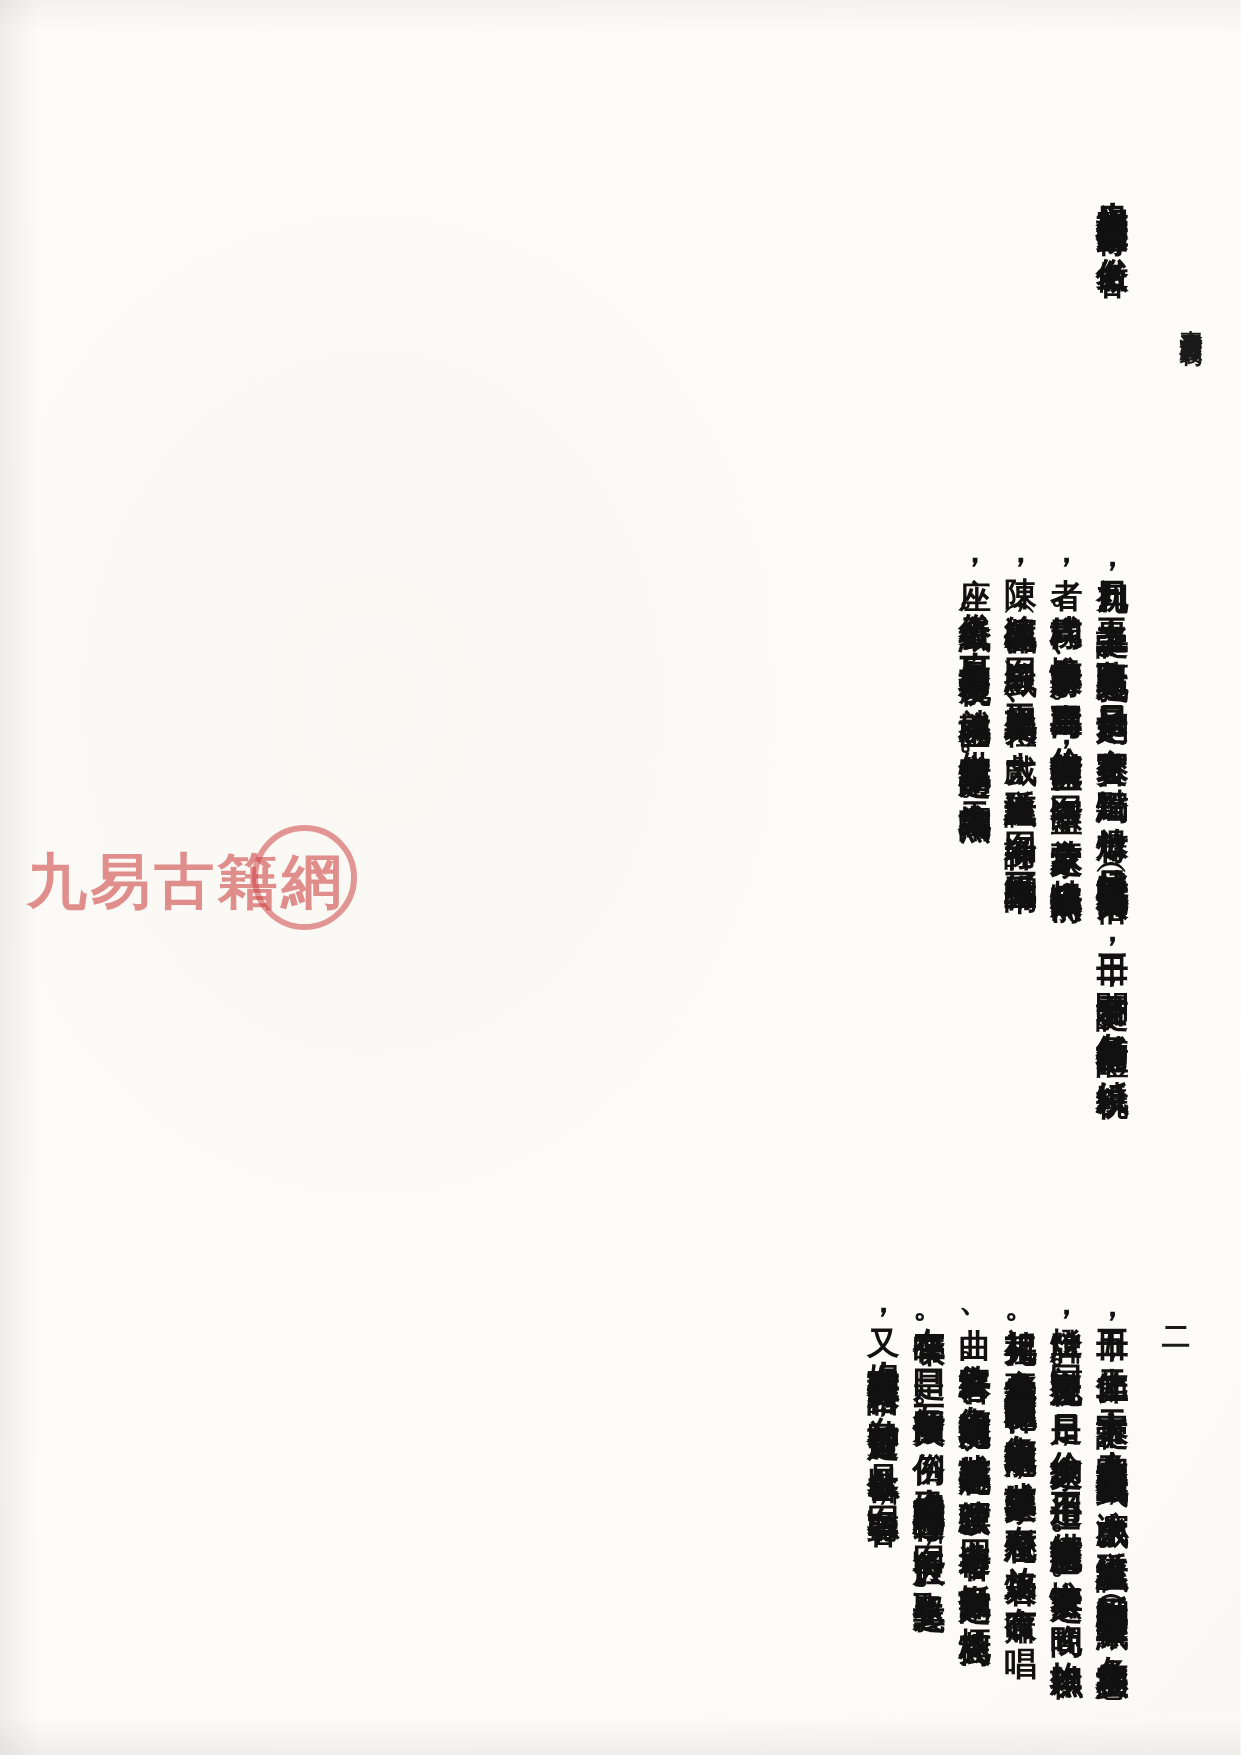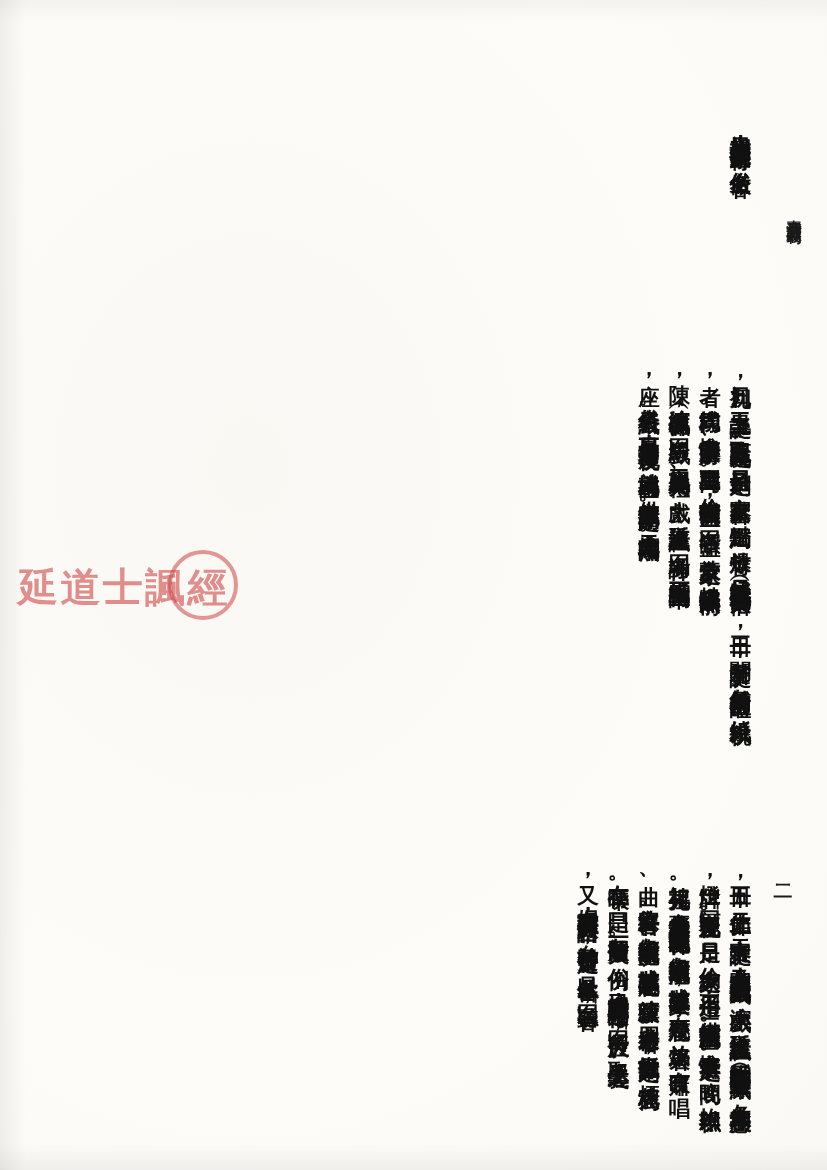--- a/index.html
+++ b/index.html
@@ -159,20 +159,20 @@
   <div id="page-number">二</div>
 
   <div id="text-block">
     <div class="col indent">初六日婦人均往父母家歸寗，俗名做客。</div>
     <div class="col indent">初九日，玉皇上帝誕。蓋取陽九之義。是日子刻起，家家焚香、點燈燭、放爆竹、燒尺楮以祝壽（比花金有大兩倍者，式樣均同。惟中印天官及財子、壽星不同耳）。儉約者僅饌盒而已，名曰饌盒）。豪放之家，牲牢粿品燦然前陳，演線戲（傀儡，名曰線戲）。祀玉皇以此為大禮）、大戲，延道士諷經，名曰謝神。紙糊玉皇帝闕一座，俗名天公紙。是日各廟宇均一體慶祝，就境內鳩金，供寅戲牲牢粿品之用。天壇尤為熱鬧。</div>
     <div class="col indent">十三日，關帝君誕，各舖戶均備牲醴、燒紙以祝。</div>
     <div class="col indent">十五日，上元佳節，天官大帝誕。人家及各廟宇均如慶祝玉皇儀式，演大小戲，延道士以諷經。紙糊三官帝闕三座（俗名三界紙）。各大廟字均懸挂燈牌，額曰「慶祝上元」。是日，儉約之家，不用道士、備饌盒燒紙而已。惟寒素者無之。晚間，均以年糕祀其祖先。豪侈之人家及各商業另備饌盒牲醴以祀神。各街境或閙龍燈、或裝故事迎家，有懸花燈、放焰火者，有吹簫、唱曲、宴飲終宵者。各街境或閙龍燈、或裝故事迎花燈、絃管彈跋、四處遊行者。大抵數日之間，煙花火樹，在在映帶。是曰，各衙門放假一天。俗例，已嫁婦女元夕更闌結伴遊行，名曰「行大肚」，取生子之義。又，婦女多在門前聽行人言語，向神前焚香定管，是以卜休咎。名曰「聽香」，</div>
   </div>
 
   <div id="watermark">
-    <span class="wm-text">延道士諷經</span>
+    <span class="wm-text">九易古籍網</span>
     <span class="wm-seal"></span>
   </div>
 
   <div id="edge-shade-left"></div>
   <div id="edge-shade-top"></div>
   <div id="edge-shade-bottom"></div>
 </div>
 
 </body></html>

